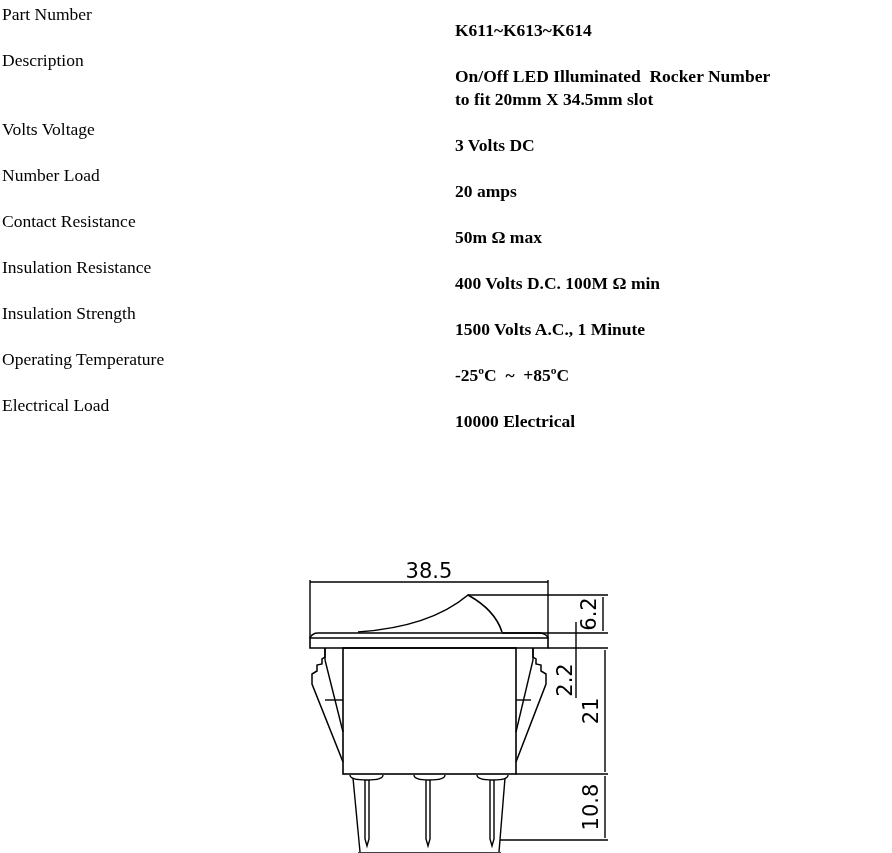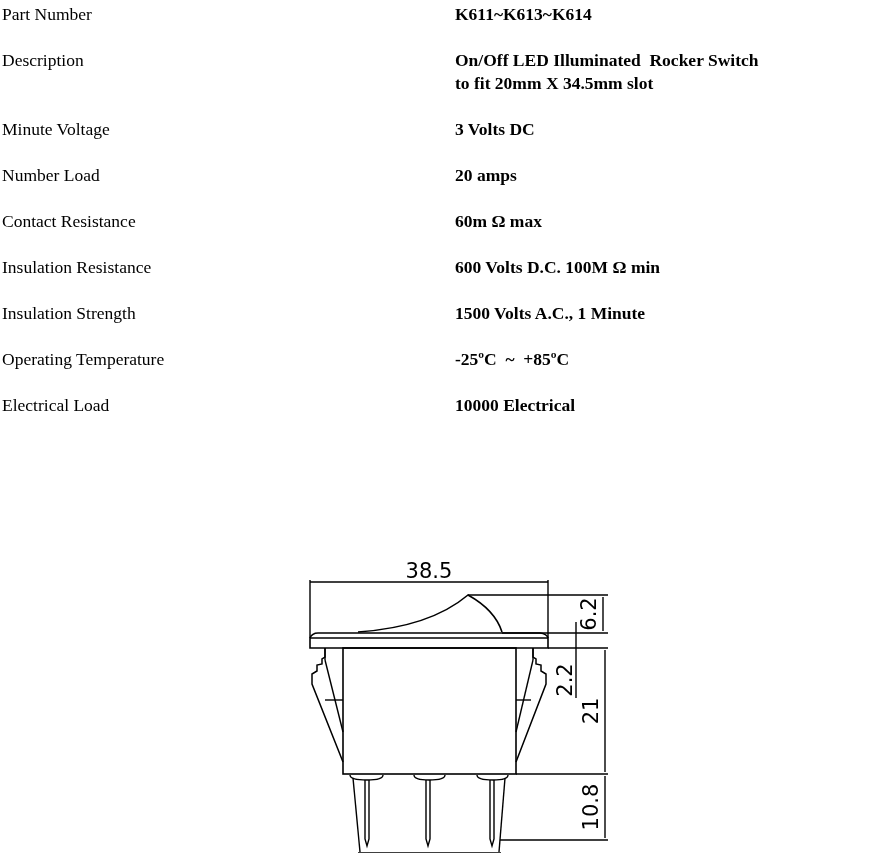--- a/index.html
+++ b/index.html
@@ -31,21 +31,21 @@
       left: 0;
       top: 0;
       font-weight: normal;
       font-size: 17.5px;
       line-height: 23px;
       white-space: nowrap;
     }
     .spec-value {
       position: absolute;
       left: 453px;
-      top: 0;
+      top: 16px;
       font-weight: bold;
       font-size: 17.5px;
       line-height: 23px;
       white-space: pre;
     }
     .drawing {
       position: absolute;
       left: 290px;
       top: 552px;
       width: 340px;
@@ -60,38 +60,38 @@
 </head>
 <body>
 
 <div class="spec-table">
   <div class="spec-row" style="top:3px;">
     <span class="spec-label">Part Number</span>
     <span class="spec-value">K611~K613~K614</span>
   </div>
   <div class="spec-row" style="top:49px;">
     <span class="spec-label">Description</span>
-    <span class="spec-value">On/Off LED Illuminated  Rocker Switch
+    <span class="spec-value">On/Off LED Illuminated  Rocker Number
 to fit 20mm X 34.5mm slot</span>
   </div>
   <div class="spec-row" style="top:118px;">
-    <span class="spec-label">Minute Voltage</span>
+    <span class="spec-label">Volts Voltage</span>
     <span class="spec-value">3 Volts DC</span>
   </div>
   <div class="spec-row" style="top:164px;">
     <span class="spec-label">Number Load</span>
     <span class="spec-value">20 amps</span>
   </div>
   <div class="spec-row" style="top:210px;">
     <span class="spec-label">Contact Resistance</span>
-    <span class="spec-value">60m Ω max</span>
+    <span class="spec-value">50m Ω max</span>
   </div>
   <div class="spec-row" style="top:256px;">
     <span class="spec-label">Insulation Resistance</span>
-    <span class="spec-value">600 Volts D.C. 100M Ω min</span>
+    <span class="spec-value">400 Volts D.C. 100M Ω min</span>
   </div>
   <div class="spec-row" style="top:302px;">
     <span class="spec-label">Insulation Strength</span>
     <span class="spec-value">1500 Volts A.C., 1 Minute</span>
   </div>
   <div class="spec-row" style="top:348px;">
     <span class="spec-label">Operating Temperature</span>
     <span class="spec-value">-25ºC  ~  +85ºC</span>
   </div>
   <div class="spec-row" style="top:394px;">

